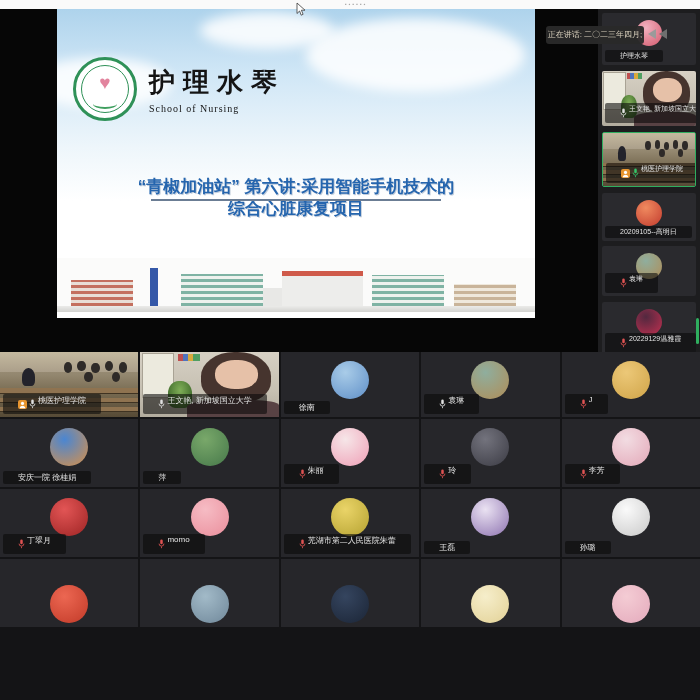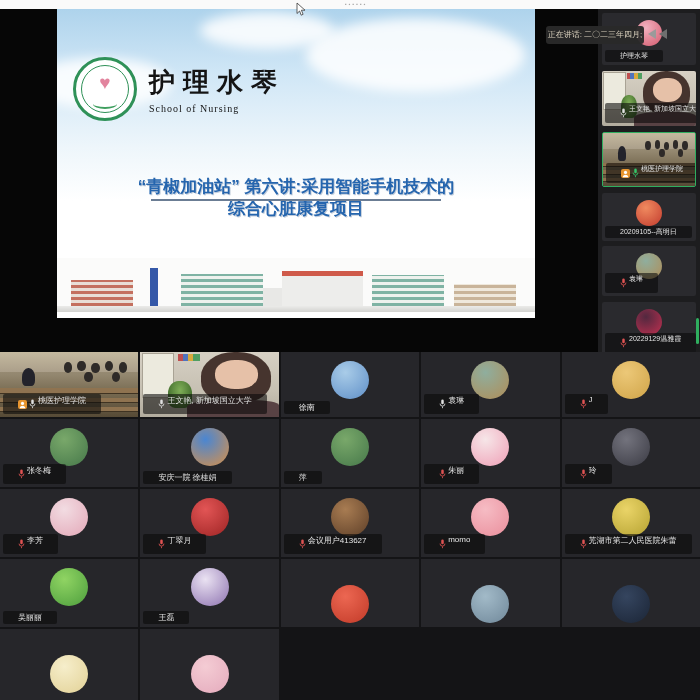--- a/index.html
+++ b/index.html
@@ -290,39 +290,28 @@
         <div class="chip">
           <span><svg width="7" height="10" viewBox="0 0 10 14">
               <rect x="3.2" y="0.5" width="3.6" height="7" rx="1.8" fill="#e05252"></rect>
               <path d="M1.5 6.5a3.5 3.5 0 0 0 7 0" fill="none" stroke="#e05252" stroke-width="1.2"></path>
               <line x1="5" y1="10.5" x2="5" y2="13" stroke="#e05252" stroke-width="1.2"></line>
             </svg></span>
           <span class="nm">J</span>
         </div>
       </div>
       <div class="g-tile">
+        <div class="avatar" style="background: radial-gradient(circle at 38% 30%, rgb(74, 134, 210), rgb(216, 144, 72));"></div>
+        <div class="chip">
+          <span class="nm">安庆一院 徐桂娟</span>
+        </div>
+      </div>
+      <div class="g-tile">
         <div class="avatar" style="background: radial-gradient(circle at 38% 30%, rgb(121, 168, 106), rgb(70, 120, 74));"></div>
         <div class="chip">
-          <span><svg width="7" height="10" viewBox="0 0 10 14">
-              <rect x="3.2" y="0.5" width="3.6" height="7" rx="1.8" fill="#e05252"></rect>
-              <path d="M1.5 6.5a3.5 3.5 0 0 0 7 0" fill="none" stroke="#e05252" stroke-width="1.2"></path>
-              <line x1="5" y1="10.5" x2="5" y2="13" stroke="#e05252" stroke-width="1.2"></line>
-            </svg></span>
-          <span class="nm">张冬梅</span>
-        </div>
-      </div>
-      <div class="g-tile">
-        <div class="avatar" style="background: radial-gradient(circle at 38% 30%, rgb(74, 134, 210), rgb(216, 144, 72));"></div>
-        <div class="chip">
-          <span class="nm">安庆一院 徐桂娟</span>
-        </div>
-      </div>
-      <div class="g-tile">
-        <div class="avatar" style="background: radial-gradient(circle at 38% 30%, rgb(121, 168, 106), rgb(70, 120, 74));"></div>
-        <div class="chip">
           <span class="nm">萍</span>
         </div>
       </div>
       <div class="g-tile">
         <div class="avatar" style="background: radial-gradient(circle at 38% 30%, rgb(246, 230, 232), rgb(239, 159, 182));"></div>
         <div class="chip">
           <span><svg width="7" height="10" viewBox="0 0 10 14">
               <rect x="3.2" y="0.5" width="3.6" height="7" rx="1.8" fill="#e05252"></rect>
               <path d="M1.5 6.5a3.5 3.5 0 0 0 7 0" fill="none" stroke="#e05252" stroke-width="1.2"></path>
               <line x1="5" y1="10.5" x2="5" y2="13" stroke="#e05252" stroke-width="1.2"></line>
@@ -357,31 +346,20 @@
         <div class="chip">
           <span><svg width="7" height="10" viewBox="0 0 10 14">
               <rect x="3.2" y="0.5" width="3.6" height="7" rx="1.8" fill="#e05252"></rect>
               <path d="M1.5 6.5a3.5 3.5 0 0 0 7 0" fill="none" stroke="#e05252" stroke-width="1.2"></path>
               <line x1="5" y1="10.5" x2="5" y2="13" stroke="#e05252" stroke-width="1.2"></line>
             </svg></span>
           <span class="nm">丁翠月</span>
         </div>
       </div>
       <div class="g-tile">
-        <div class="avatar" style="background: radial-gradient(circle at 38% 30%, rgb(168, 124, 82), rgb(94, 63, 40));"></div>
-        <div class="chip">
-          <span><svg width="7" height="10" viewBox="0 0 10 14">
-              <rect x="3.2" y="0.5" width="3.6" height="7" rx="1.8" fill="#e05252"></rect>
-              <path d="M1.5 6.5a3.5 3.5 0 0 0 7 0" fill="none" stroke="#e05252" stroke-width="1.2"></path>
-              <line x1="5" y1="10.5" x2="5" y2="13" stroke="#e05252" stroke-width="1.2"></line>
-            </svg></span>
-          <span class="nm">会议用户413627</span>
-        </div>
-      </div>
-      <div class="g-tile">
         <div class="avatar" style="background: radial-gradient(circle at 38% 30%, rgb(246, 188, 196), rgb(234, 142, 156));"></div>
         <div class="chip">
           <span><svg width="7" height="10" viewBox="0 0 10 14">
               <rect x="3.2" y="0.5" width="3.6" height="7" rx="1.8" fill="#e05252"></rect>
               <path d="M1.5 6.5a3.5 3.5 0 0 0 7 0" fill="none" stroke="#e05252" stroke-width="1.2"></path>
               <line x1="5" y1="10.5" x2="5" y2="13" stroke="#e05252" stroke-width="1.2"></line>
             </svg></span>
           <span class="nm">momo</span>
         </div>
       </div>
@@ -390,29 +368,29 @@
         <div class="chip">
           <span><svg width="7" height="10" viewBox="0 0 10 14">
               <rect x="3.2" y="0.5" width="3.6" height="7" rx="1.8" fill="#e05252"></rect>
               <path d="M1.5 6.5a3.5 3.5 0 0 0 7 0" fill="none" stroke="#e05252" stroke-width="1.2"></path>
               <line x1="5" y1="10.5" x2="5" y2="13" stroke="#e05252" stroke-width="1.2"></line>
             </svg></span>
           <span class="nm">芜湖市第二人民医院朱蕾</span>
         </div>
       </div>
       <div class="g-tile">
-        <div class="avatar" style="background: radial-gradient(circle at 38% 30%, rgb(144, 212, 99), rgb(77, 158, 61));"></div>
-        <div class="chip">
-          <span class="nm">吴丽丽</span>
-        </div>
-      </div>
-      <div class="g-tile">
         <div class="avatar" style="background: radial-gradient(circle at 38% 30%, rgb(234, 226, 242), rgb(141, 114, 176));"></div>
         <div class="chip">
           <span class="nm">王磊</span>
+        </div>
+      </div>
+      <div class="g-tile">
+        <div class="avatar" style="background: radial-gradient(circle at 38% 30%, rgb(250, 250, 250), rgb(201, 201, 201));"></div>
+        <div class="chip">
+          <span class="nm">孙璐</span>
         </div>
       </div>
       <div class="g-tile r5">
         <div class="avatar" style="background: radial-gradient(circle at 38% 30%, rgb(236, 103, 82), rgb(194, 58, 40));"></div>
       </div>
       <div class="g-tile r5">
         <div class="avatar" style="background: radial-gradient(circle at 38% 30%, rgb(162, 186, 200), rgb(112, 136, 154));"></div>
       </div>
       <div class="g-tile r5">
         <div class="avatar" style="background: radial-gradient(circle at 38% 30%, rgb(53, 69, 95), rgb(27, 37, 54));"></div>

